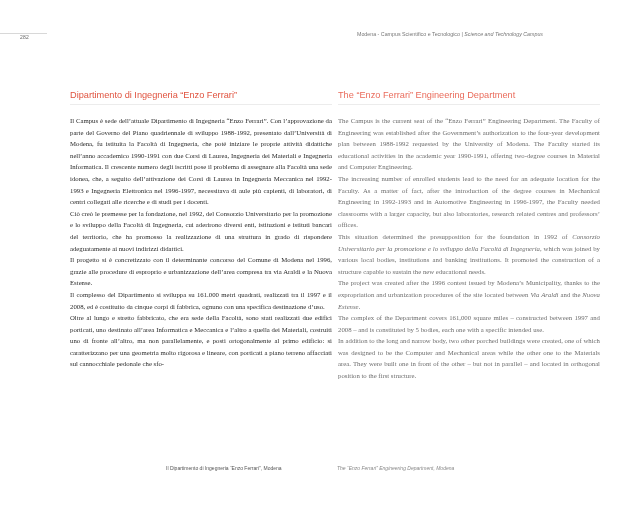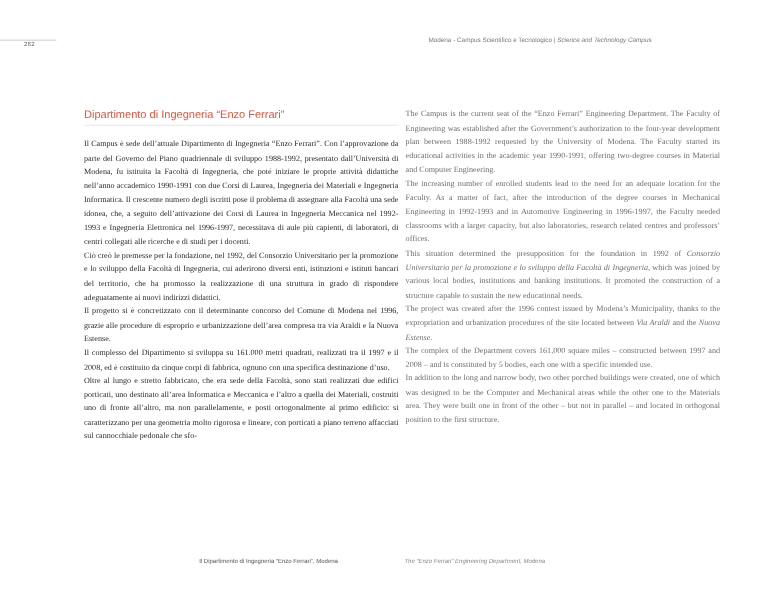--- a/index.html
+++ b/index.html
@@ -32,20 +32,21 @@
   <div class="body-text">
     <p>Il Campus è sede dell’attuale Dipartimento di Ingegneria “Enzo Ferrari”. Con l’approvazione da parte del Governo del Piano quadriennale di sviluppo 1988-1992, presentato dall’Università di Modena, fu istituita la Facoltà di Ingegneria, che poté iniziare le proprie attività didattiche nell’anno accademico 1990-1991 con due Corsi di Laurea, Ingegneria dei Materiali e Ingegneria Informatica. Il crescente numero degli iscritti pose il problema di assegnare alla Facoltà una sede idonea, che, a seguito dell’attivazione dei Corsi di Laurea in Ingegneria Meccanica nel 1992-1993 e Ingegneria Elettronica nel 1996-1997, necessitava di aule più capienti, di laboratori, di centri collegati alle ricerche e di studi per i docenti.</p>
     <p>Ciò creò le premesse per la fondazione, nel 1992, del Consorzio Universitario per la promozione e lo sviluppo della Facoltà di Ingegneria, cui aderirono diversi enti, istituzioni e istituti bancari del territorio, che ha promosso la realizzazione di una struttura in grado di rispondere adeguatamente ai nuovi indirizzi didattici.</p>
     <p>Il progetto si è concretizzato con il determinante concorso del Comune di Modena nel 1996, grazie alle procedure di esproprio e urbanizzazione dell’area compresa tra via Araldi e la Nuova Estense.</p>
     <p>Il complesso del Dipartimento si sviluppa su 161.000 metri quadrati, realizzati tra il 1997 e il 2008, ed è costituito da cinque corpi di fabbrica, ognuno con una specifica destinazione d’uso.</p>
     <p>Oltre al lungo e stretto fabbricato, che era sede della Facoltà, sono stati realizzati due edifici porticati, uno destinato all’area Informatica e Meccanica e l’altro a quella dei Materiali, costruiti uno di fronte all’altro, ma non parallelamente, e posti ortogonalmente al primo edificio: si caratterizzano per una geometria molto rigorosa e lineare, con porticati a piano terreno affacciati sul cannocchiale pedonale che sfo-</p>
   </div>
 </div>
 
 <div class="col right">
+  <div class="sec-title">The “Enzo Ferrari” Engineering Department</div>
   <div class="body-text">
     <p>The Campus is the current seat of the “Enzo Ferrari” Engineering Department. The Faculty of Engineering was established after the Government’s authorization to the four-year development plan between 1988-1992 requested by the University of Modena. The Faculty started its educational activities in the academic year 1990-1991, offering two-degree courses in Material and Computer Engineering.</p>
     <p>The increasing number of enrolled students lead to the need for an adequate location for the Faculty. As a matter of fact, after the introduction of the degree courses in Mechanical Engineering in 1992-1993 and in Automotive Engineering in 1996-1997, the Faculty needed classrooms with a larger capacity, but also laboratories, research related centres and professors’ offices.</p>
     <p><span>This situation determined the presupposition for the foundation in 1992 of </span><i>Consorzio Universitario per la promozione e lo sviluppo della Facoltà di Ingegneria</i><span>, which was joined by various local bodies, institutions and banking institutions. It promoted the construction of a structure capable to sustain the new educational needs.</span></p>
     <p><span>The project was created after the 1996 contest issued by Modena’s Municipality, thanks to the expropriation and urbanization procedures of the site located between </span><i>Via Araldi</i><span> and the </span><i>Nuova Estense</i><span>.</span></p>
     <p>The complex of the Department covers 161,000 square miles – constructed between 1997 and 2008 – and is constituted by 5 bodies, each one with a specific intended use.</p>
     <p>In addition to the long and narrow body, two other porched buildings were created, one of which was designed to be the Computer and Mechanical areas while the other one to the Materials area. They were built one in front of the other – but not in parallel – and located in orthogonal position to the first structure.</p>
   </div>
 </div>
 

